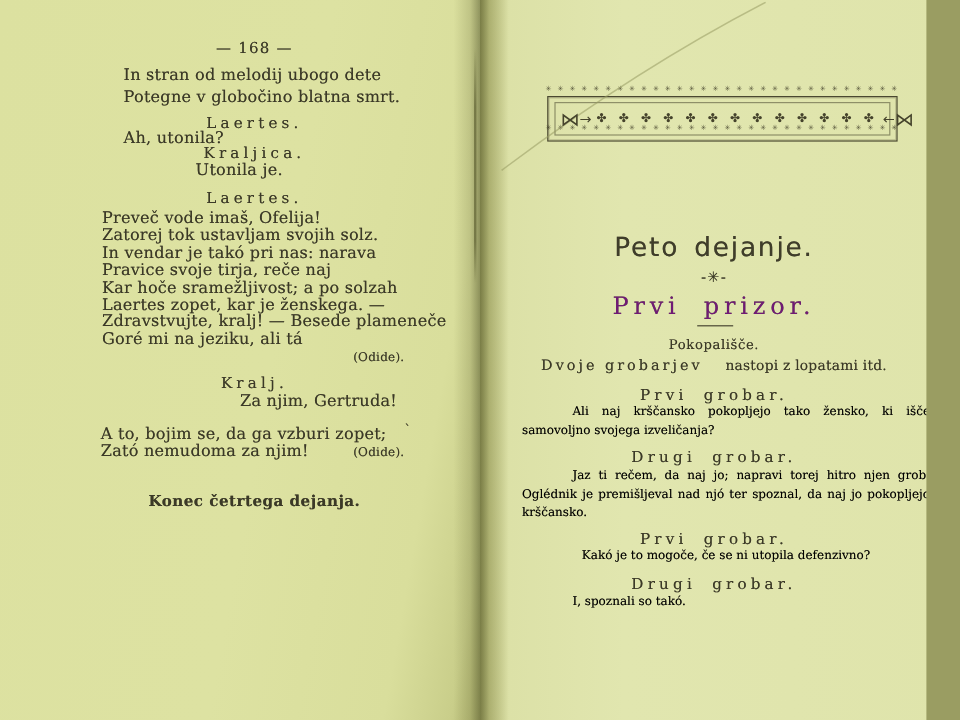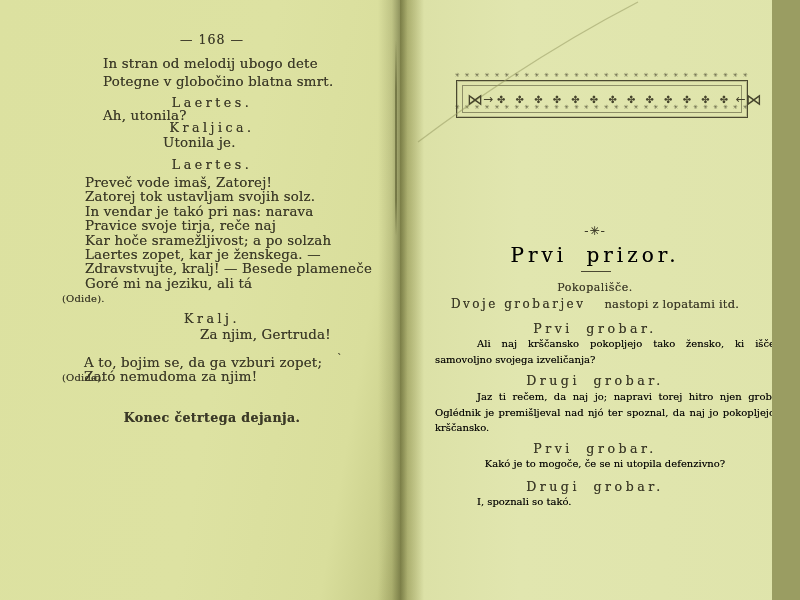--- a/index.html
+++ b/index.html
@@ -11,28 +11,28 @@
     background:linear-gradient(to right,#aeb26d 0%,#c9cd89 2%,#dce1a7 6%,#e1e6af 30%,#dfe4ab 100%);}
   .gutter{position:absolute;left:378px;top:0;width:46px;height:600px;pointer-events:none;
     background:linear-gradient(to right,rgba(96,99,48,0) 0%,rgba(96,99,48,.22) 30%,rgba(70,73,32,.5) 48%,rgba(96,99,48,.28) 64%,rgba(96,99,48,0) 100%);}
   .crease{position:absolute;left:395px;top:40px;width:2px;height:196px;border-radius:0 0 2px 2px;
     background:linear-gradient(to bottom,rgba(70,72,30,0),rgba(70,72,30,.5) 25%,rgba(70,72,30,.5) 82%,rgba(70,72,30,0));}
   .ln{position:absolute;white-space:nowrap;color:#3b3927;font-size:13.4px;
       text-shadow:0 0 .5px rgba(59,57,39,.65);letter-spacing:.2px;}
   .cen{left:62px;width:300px;text-align:center;}
   .speaker{font-size:12.6px;letter-spacing:3.5px;word-spacing:6px;}
   .pgnum{font-size:12.5px;letter-spacing:1px;}
-  .odide{font-size:10px;left:62px;width:275px;text-align:left;white-space:nowrap;}
+  .odide{font-size:10px;left:62px;width:275px;text-align:right;white-space:nowrap;}
   .footer{font-weight:bold;font-size:12.6px;letter-spacing:.4px;}
   .stray{font-size:11px;color:rgba(59,57,39,.8);}
   
   .rcen{left:425px;width:340px;text-align:center;}
   .title{font-family:"DejaVu Sans",sans-serif;font-size:22px;letter-spacing:1.5px;word-spacing:4px;color:#3f3d2a;}
   .ornsm{font-family:"DejaVu Sans",sans-serif;font-size:12px;letter-spacing:1px;}
-  .scene{font-size:20px;letter-spacing:4px;word-spacing:9px;color:#000000;}
+  .scene{font-size:20px;letter-spacing:4px;word-spacing:9px;color:#701a75;}
   .rule{position:absolute;left:581px;top:271px;width:30px;height:0;border-top:1.4px solid #4a4832;}
   .setting1{font-size:11px;letter-spacing:.5px;}
   .setting2{font-size:11.5px;}
   .sp2a{letter-spacing:2.5px;font-size:12px;}
   .sp2b{margin-left:19px;}
   .para{position:absolute;left:435px;width:340px;color:#000000;font-size:10px;
         line-height:15.6px;text-align:justify;text-shadow:0 0 .5px rgba(59,57,39,.65);}
   .ind{text-indent:42px;}
   .pcen{text-align:center;}
   
@@ -58,21 +58,21 @@
 
     <div class="ln" style="top:56px;left:103px">In stran od melodij ubogo dete</div>
     <div class="ln" style="top:74px;left:103px">Potegne v globočino blatna smrt.</div>
 
     <div class="ln cen speaker" style="top:95px">Laertes.</div>
     <div class="ln" style="top:108px;left:103px">Ah, utonila?</div>
     <div class="ln cen speaker" style="top:120px">Kraljica.</div>
     <div class="ln" style="top:135px;left:163px">Utonila je.</div>
     <div class="ln cen speaker" style="top:157px">Laertes.</div>
 
-    <div class="ln" style="top:175px;left:85px">Preveč vode imaš, Zatorej!</div>
+    <div class="ln" style="top:175px;left:85px">Preveč vode imaš, Ofelija!</div>
     <div class="ln" style="top:204px;left:85px">In vendar je takó pri nas: narava</div>
     <div class="ln" style="top:189px;left:85px">Zatorej tok ustavljam svojih solz.</div>
     <div class="ln" style="top:218px;left:85px">Pravice svoje tirja, reče naj</div>
     <div class="ln" style="top:233px;left:85px">Kar hoče sramežljivost; a po solzah</div>
     <div class="ln" style="top:247px;left:85px">Laertes zopet, kar je ženskega. —</div>
     <div class="ln" style="top:261px;left:85px">Zdravstvujte, kralj! — Besede plameneče</div>
     <div class="ln" style="top:276px;left:85px">Goré mi na jeziku, ali tá</div>
     <div class="ln odide" style="top:293px">(Odide).</div>
 
     <div class="ln cen speaker" style="top:311px">Kralj.</div>
@@ -95,20 +95,21 @@
       <span class="bandrow">
         <span class="arr">→</span>
         <span class="crosses">✤ ✤ ✤ ✤ ✤ ✤ ✤ ✤ ✤ ✤ ✤ ✤ ✤</span>
         <span class="arr">←</span>
       </span>
       <span class="motif">⋈</span>
     </div>
     <div class="frill" style="margin-top:23px">✳ ✳ ✳ ✳ ✳ ✳ ✳ ✳ ✳ ✳ ✳ ✳ ✳ ✳ ✳ ✳ ✳ ✳ ✳ ✳ ✳ ✳ ✳ ✳ ✳ ✳ ✳ ✳ ✳ ✳</div>
   </div>
 
+  <div class="ln rcen title" style="top:194px">Peto dejanje.</div>
   <div class="ln rcen ornsm" style="top:224px">-✳-</div>
   <div class="ln rcen scene" style="top:243px">Prvi prizor.</div>
   <div class="rule"></div>
   <div class="ln rcen setting1" style="top:281px">Pokopališče.</div>
   <div class="ln rcen setting2" style="top:297px">
     <span class="sp2a">Dvoje grobarjev</span><span class="sp2b">nastopi z lopatami itd.</span>
   </div>
 
   <div class="ln rcen speaker" style="top:321px">Prvi grobar.</div>
   <div class="para ind" style="top:336px">Ali naj krščansko pokopljejo tako žensko, ki išče samovoljno svojega izveličanja?</div>

